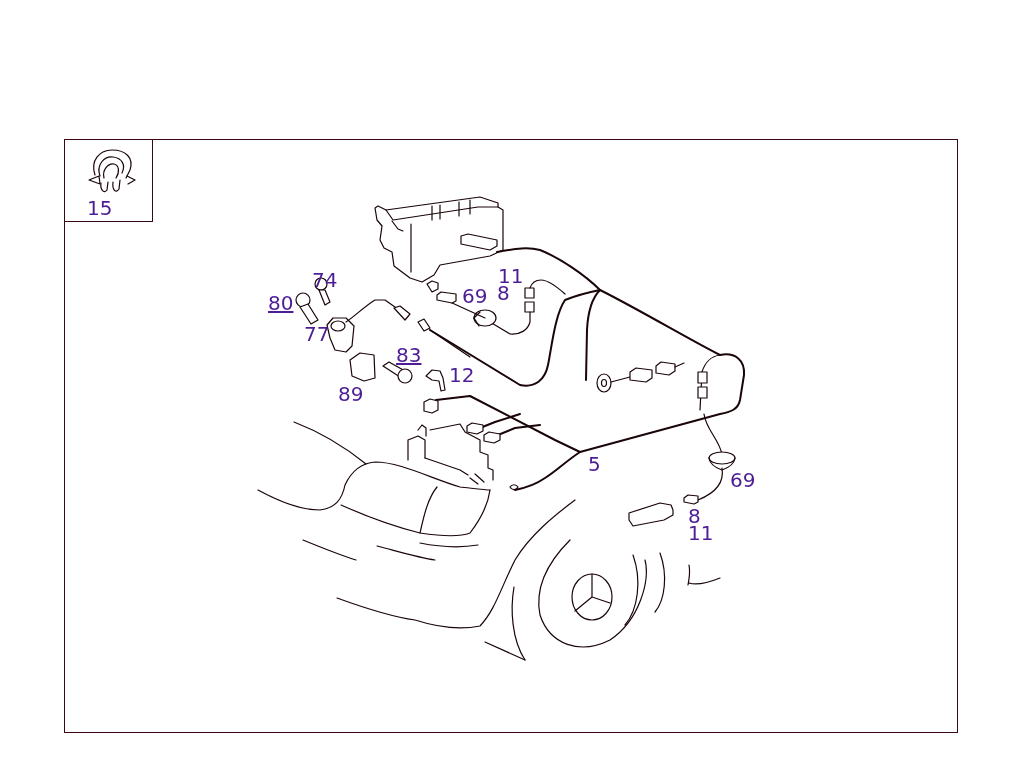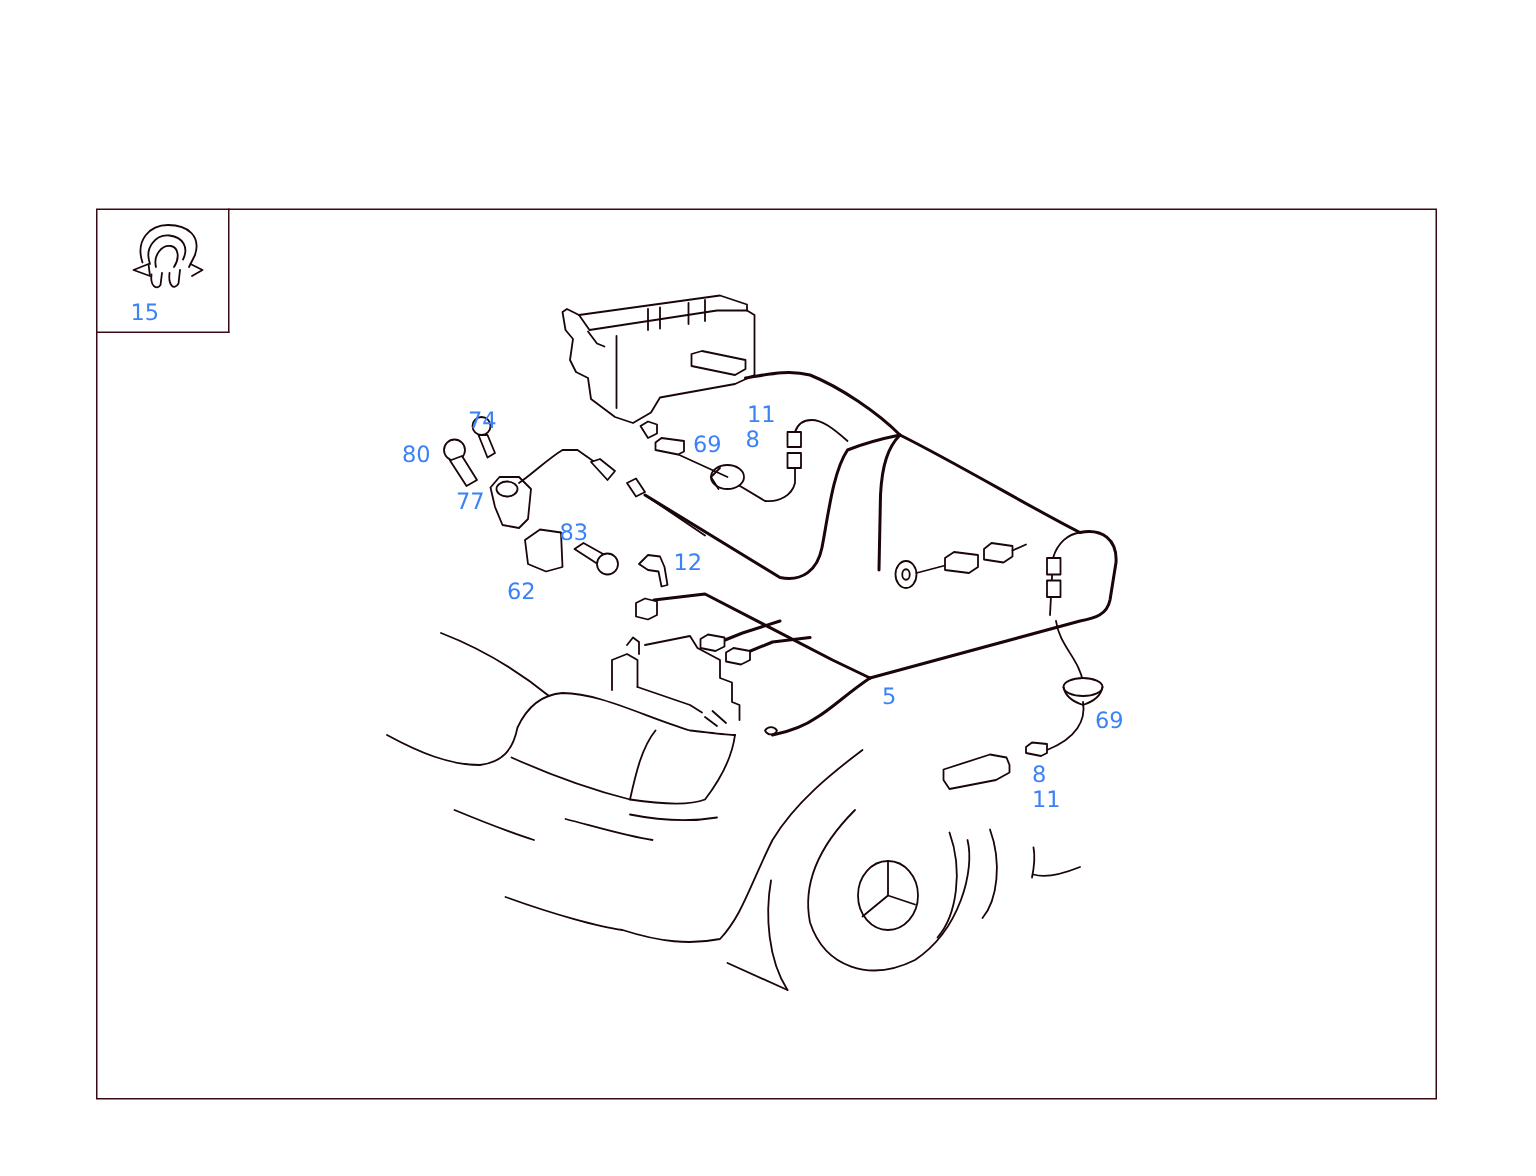--- a/index.html
+++ b/index.html
@@ -35,23 +35,23 @@
     }
     svg#art {
       position: absolute;
       left: 0;
       top: 0;
       width: 1024px;
       height: 784px;
     }
     .lbl {
       position: absolute;
-      font-size: 15px;
+      font-size: 20px;
       line-height: 16px;
-      color: #3b82f6;
+      color: #4c1d95;
       white-space: nowrap;
     }
     .ln { fill: none; stroke: #1a0508; stroke-width: 1.2; stroke-linecap: round; stroke-linejoin: round; }
     .lnb { fill: none; stroke: #1a0508; stroke-width: 2; stroke-linecap: round; stroke-linejoin: round; }
     .part { fill: #ffffff; stroke: #1a0508; stroke-width: 1.2; stroke-linejoin: round; }
   </style>
 </head>
 <body>
 
 <div id="diagram-frame"></div>
@@ -184,24 +184,24 @@
   </g>
 
   <g>
     <ellipse class="ln" cx="592" cy="597" rx="20" ry="23"></ellipse>
     <path class="ln" d="M592,574 L592,597 L610,603 M592,597 L575,611"></path>
   </g>
 </svg>
 
 <div class="lbl" style="left:87px;top:200px;">15</div>
 <div class="lbl" style="left:312px;top:272px;">74</div>
-<div class="lbl" style="left:268px;top:295px;">80</div>
+<div class="lbl" style="left:268px;top:295px;text-decoration:underline;">80</div>
 <div class="lbl" style="left:304px;top:326px;">77</div>
-<div class="lbl" style="left:373px;top:347px;">83</div>
-<div class="lbl" style="left:338px;top:386px;">62</div>
+<div class="lbl" style="left:396px;top:347px;text-decoration:underline;">83</div>
+<div class="lbl" style="left:338px;top:386px;">89</div>
 <div class="lbl" style="left:449px;top:367px;">12</div>
 <div class="lbl" style="left:462px;top:288px;">69</div>
 <div class="lbl" style="left:498px;top:268px;">11</div>
 <div class="lbl" style="left:497px;top:285px;">8</div>
 <div class="lbl" style="left:588px;top:456px;">5</div>
 <div class="lbl" style="left:730px;top:472px;">69</div>
 <div class="lbl" style="left:688px;top:508px;">8</div>
 <div class="lbl" style="left:688px;top:525px;">11</div>
 
 </body></html>

